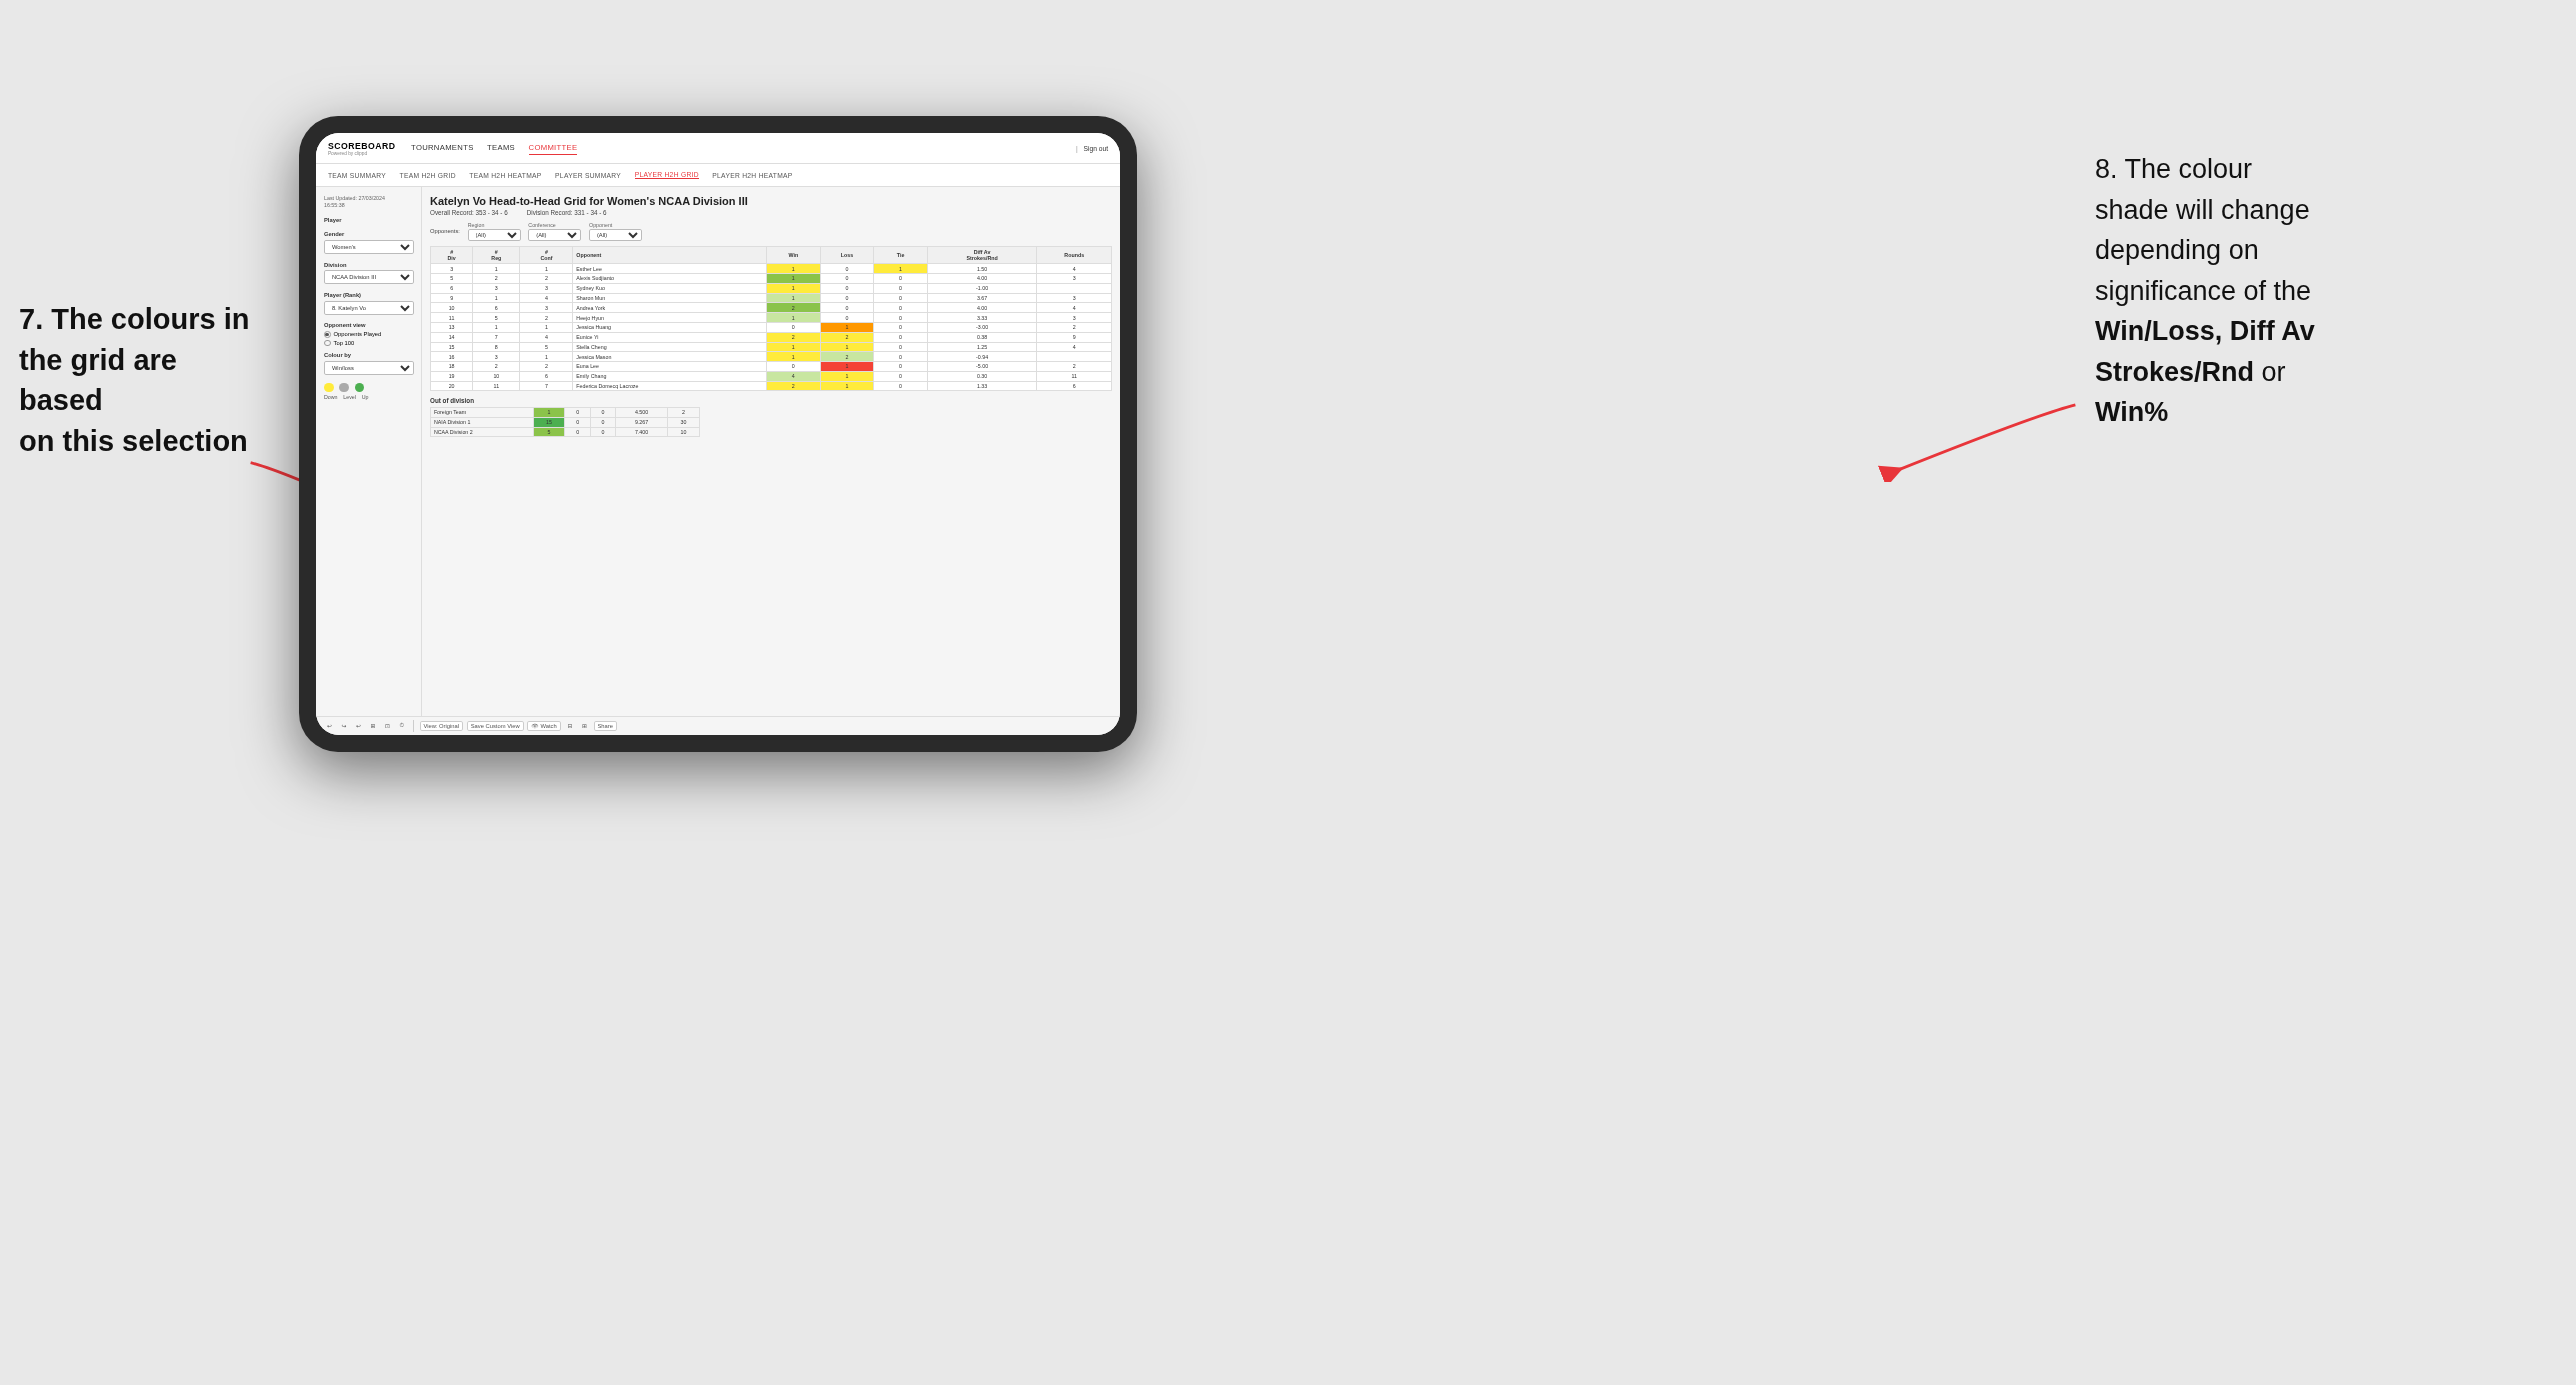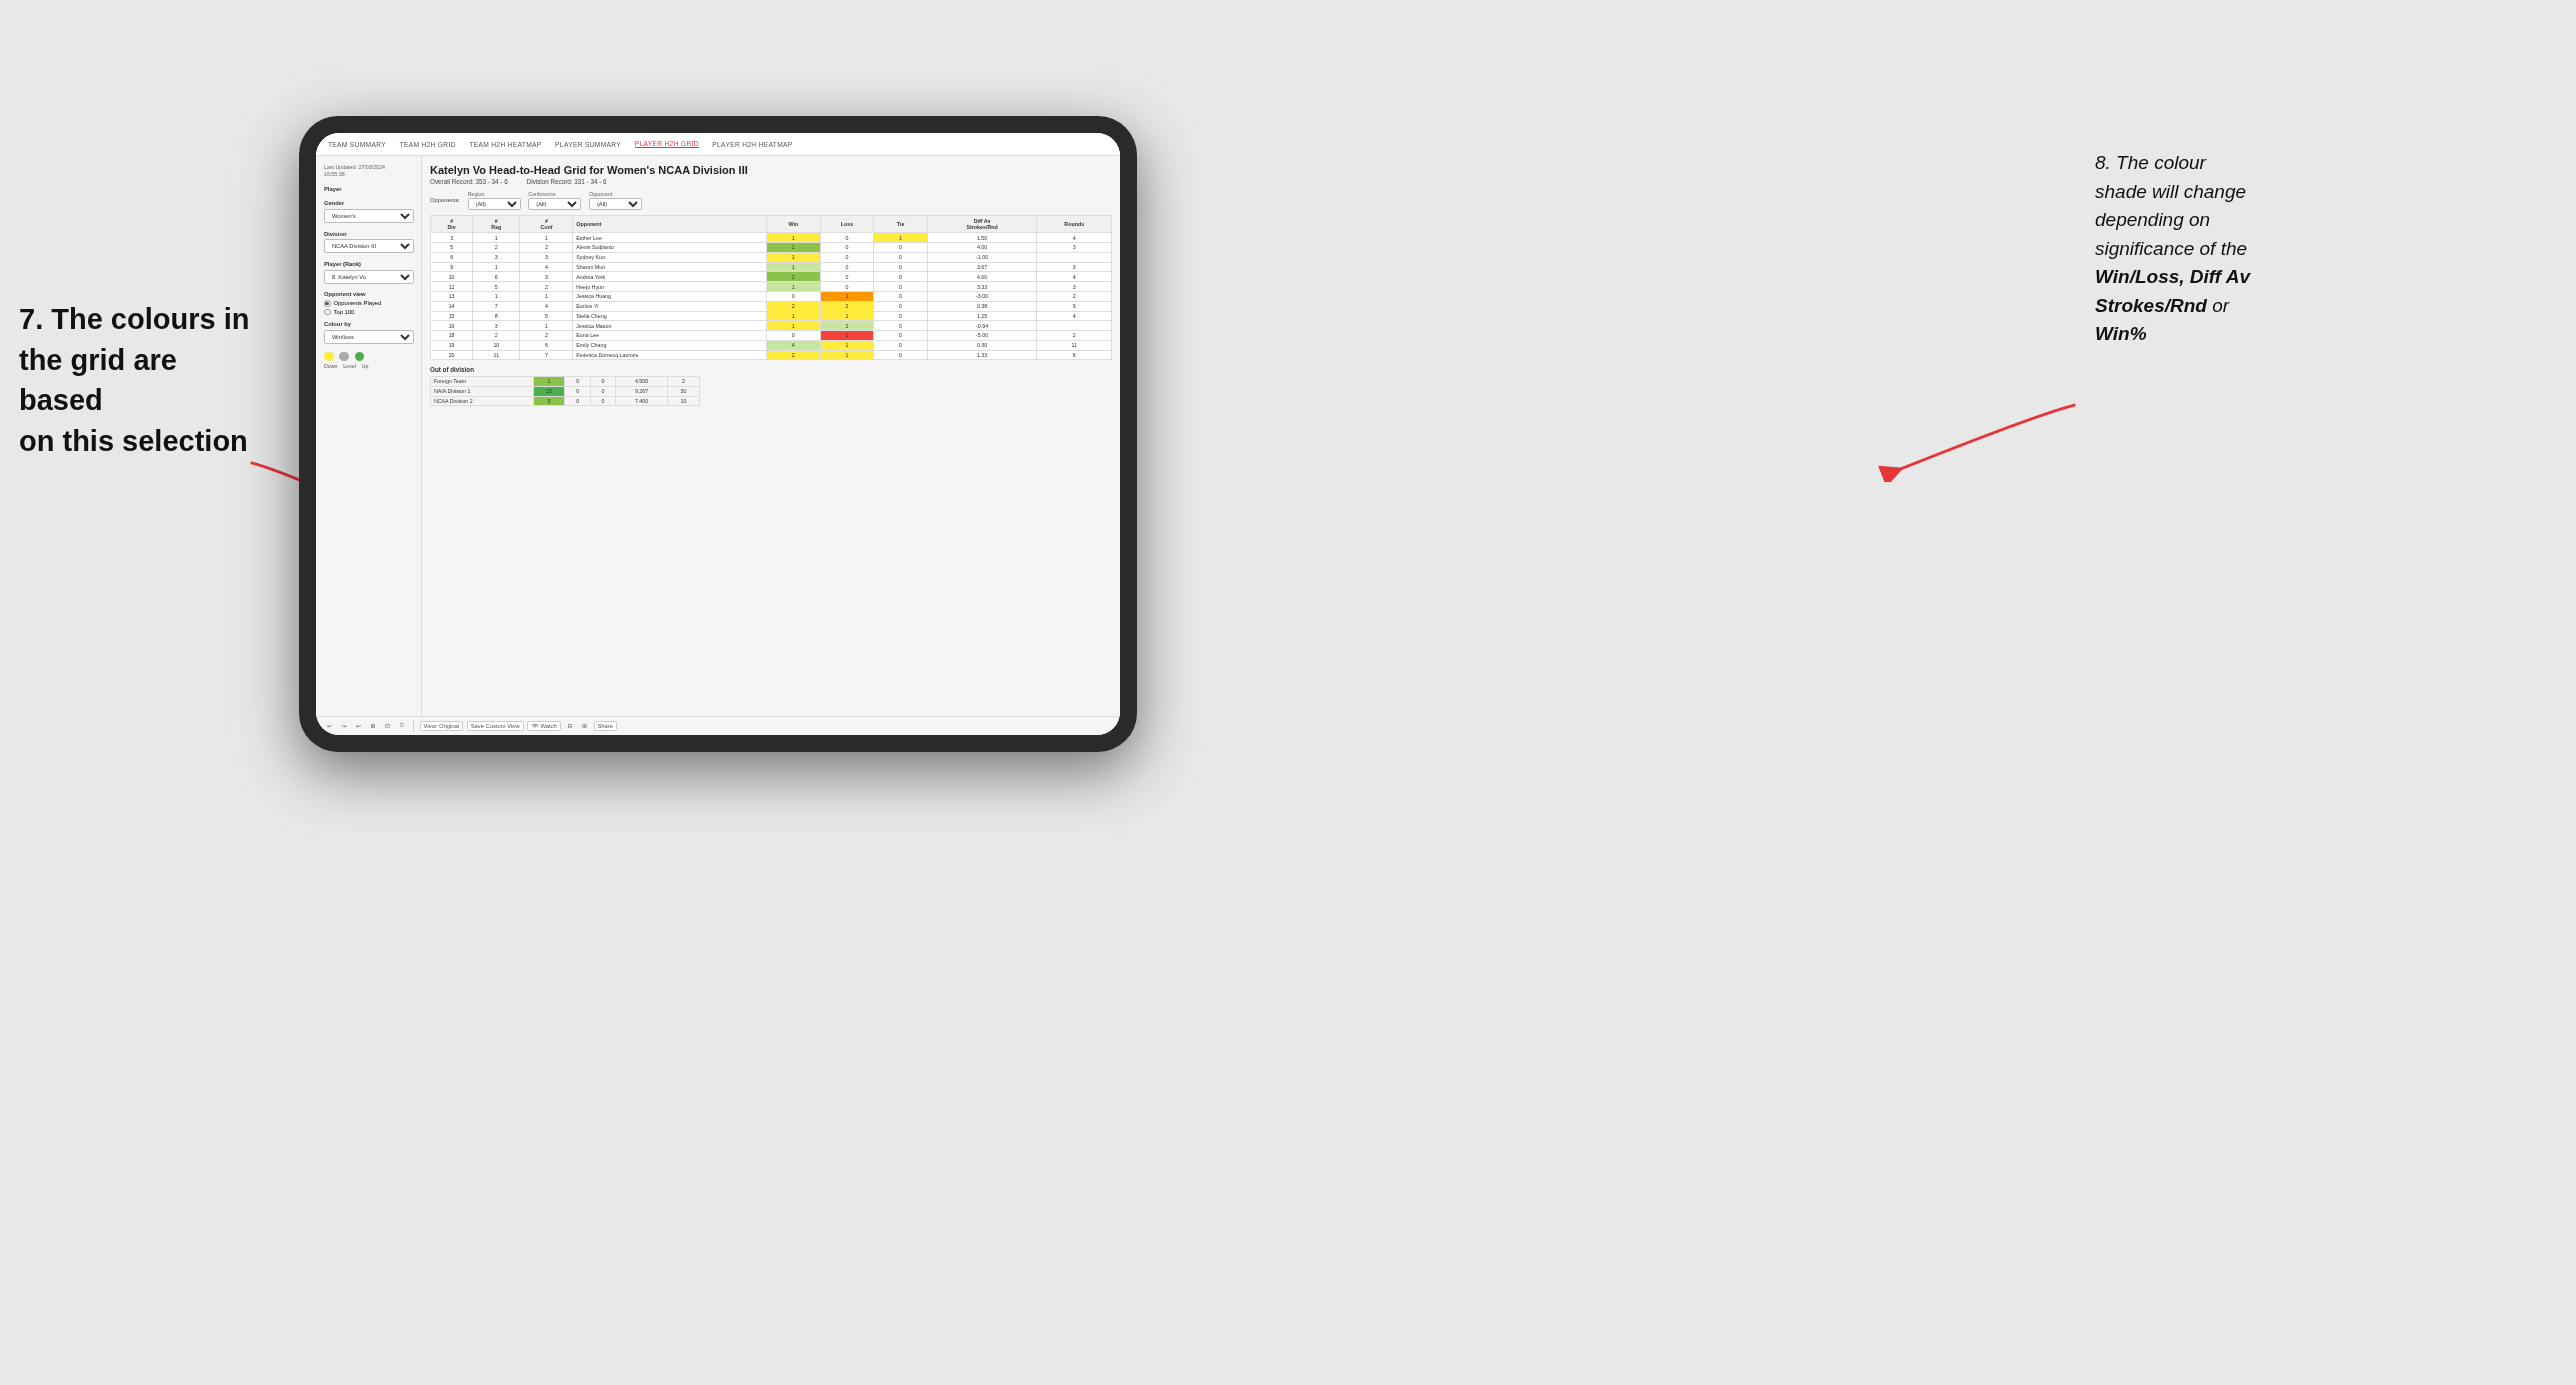--- a/index.html
+++ b/index.html
@@ -349,21 +349,21 @@
 </head>
 <body>
 
 <div class="annotation annotation-left">
   <span style="white-space: pre-line; font-size: 29px; font-weight: bold; line-height: 1.4;">7. The colours in
 the grid are based
 on this selection</span>
 </div>
 
 <div class="annotation annotation-right">
-  <div style="font-size: 19px; line-height: 1.5; font-style: italic;">8. The colour<br>shade will change<br>depending on<br>significance of the<br>
+  <div style="font-size: 27px; line-height: 1.5;">8. The colour<br>shade will change<br>depending on<br>significance of the<br>
   <strong>Win/Loss, Diff Av<br>Strokes/Rnd</strong> or<br>
   <strong>Win%</strong></div>
 </div>
 
 <svg class="red-arrow" style="left:241px; top:453px; width:260px; height:106px;" viewBox="0 0 270 110">
   <defs>
     <marker id="arrowhead-left" markerWidth="8" markerHeight="8" refX="4" refY="4" orient="auto">
       <polygon points="0 0, 8 4, 0 8" fill="#e8353a"></polygon>
     </marker>
   </defs>
@@ -375,20 +375,35 @@
     <marker id="arrowhead-right" markerWidth="8" markerHeight="8" refX="4" refY="4" orient="auto">
       <polygon points="8 0, 0 4, 8 8" fill="#e8353a"></polygon>
     </marker>
   </defs>
   <path d="M 220 10 Q 180 20 30 80" stroke="#e8353a" stroke-width="3" fill="none" marker-end="url(#arrowhead-right)"></path>
 </svg>
 
 <div class="tablet-frame">
   <div class="tablet-screen">
 
+    <div class="nav-bar">
+      <div style="margin-right:15.4px;">
+        <div style="font-size:8.7px; font-weight:900; letter-spacing:0.5px;">SCOREBOARD</div>
+        <div style="font-size:4.8px; color:#888;">Powered by clippd</div>
+      </div>
+      <div class="nav-items">
+        <span class="nav-item">TOURNAMENTS</span>
+        <span class="nav-item">TEAMS</span>
+        <span class="nav-item active">COMMITTEE</span>
+      </div>
+      <div class="nav-right">
+        <span style="font-size:6.7px; color:#999;">|</span>
+        <span style="font-size:6.7px; color:#333;">Sign out</span>
+      </div>
+    </div>
 
     <div class="sub-nav">
       <span class="sub-nav-item">TEAM SUMMARY</span>
       <span class="sub-nav-item">TEAM H2H GRID</span>
       <span class="sub-nav-item">TEAM H2H HEATMAP</span>
       <span class="sub-nav-item">PLAYER SUMMARY</span>
       <span class="sub-nav-item active">PLAYER H2H GRID</span>
       <span class="sub-nav-item">PLAYER H2H HEATMAP</span>
     </div>
 

